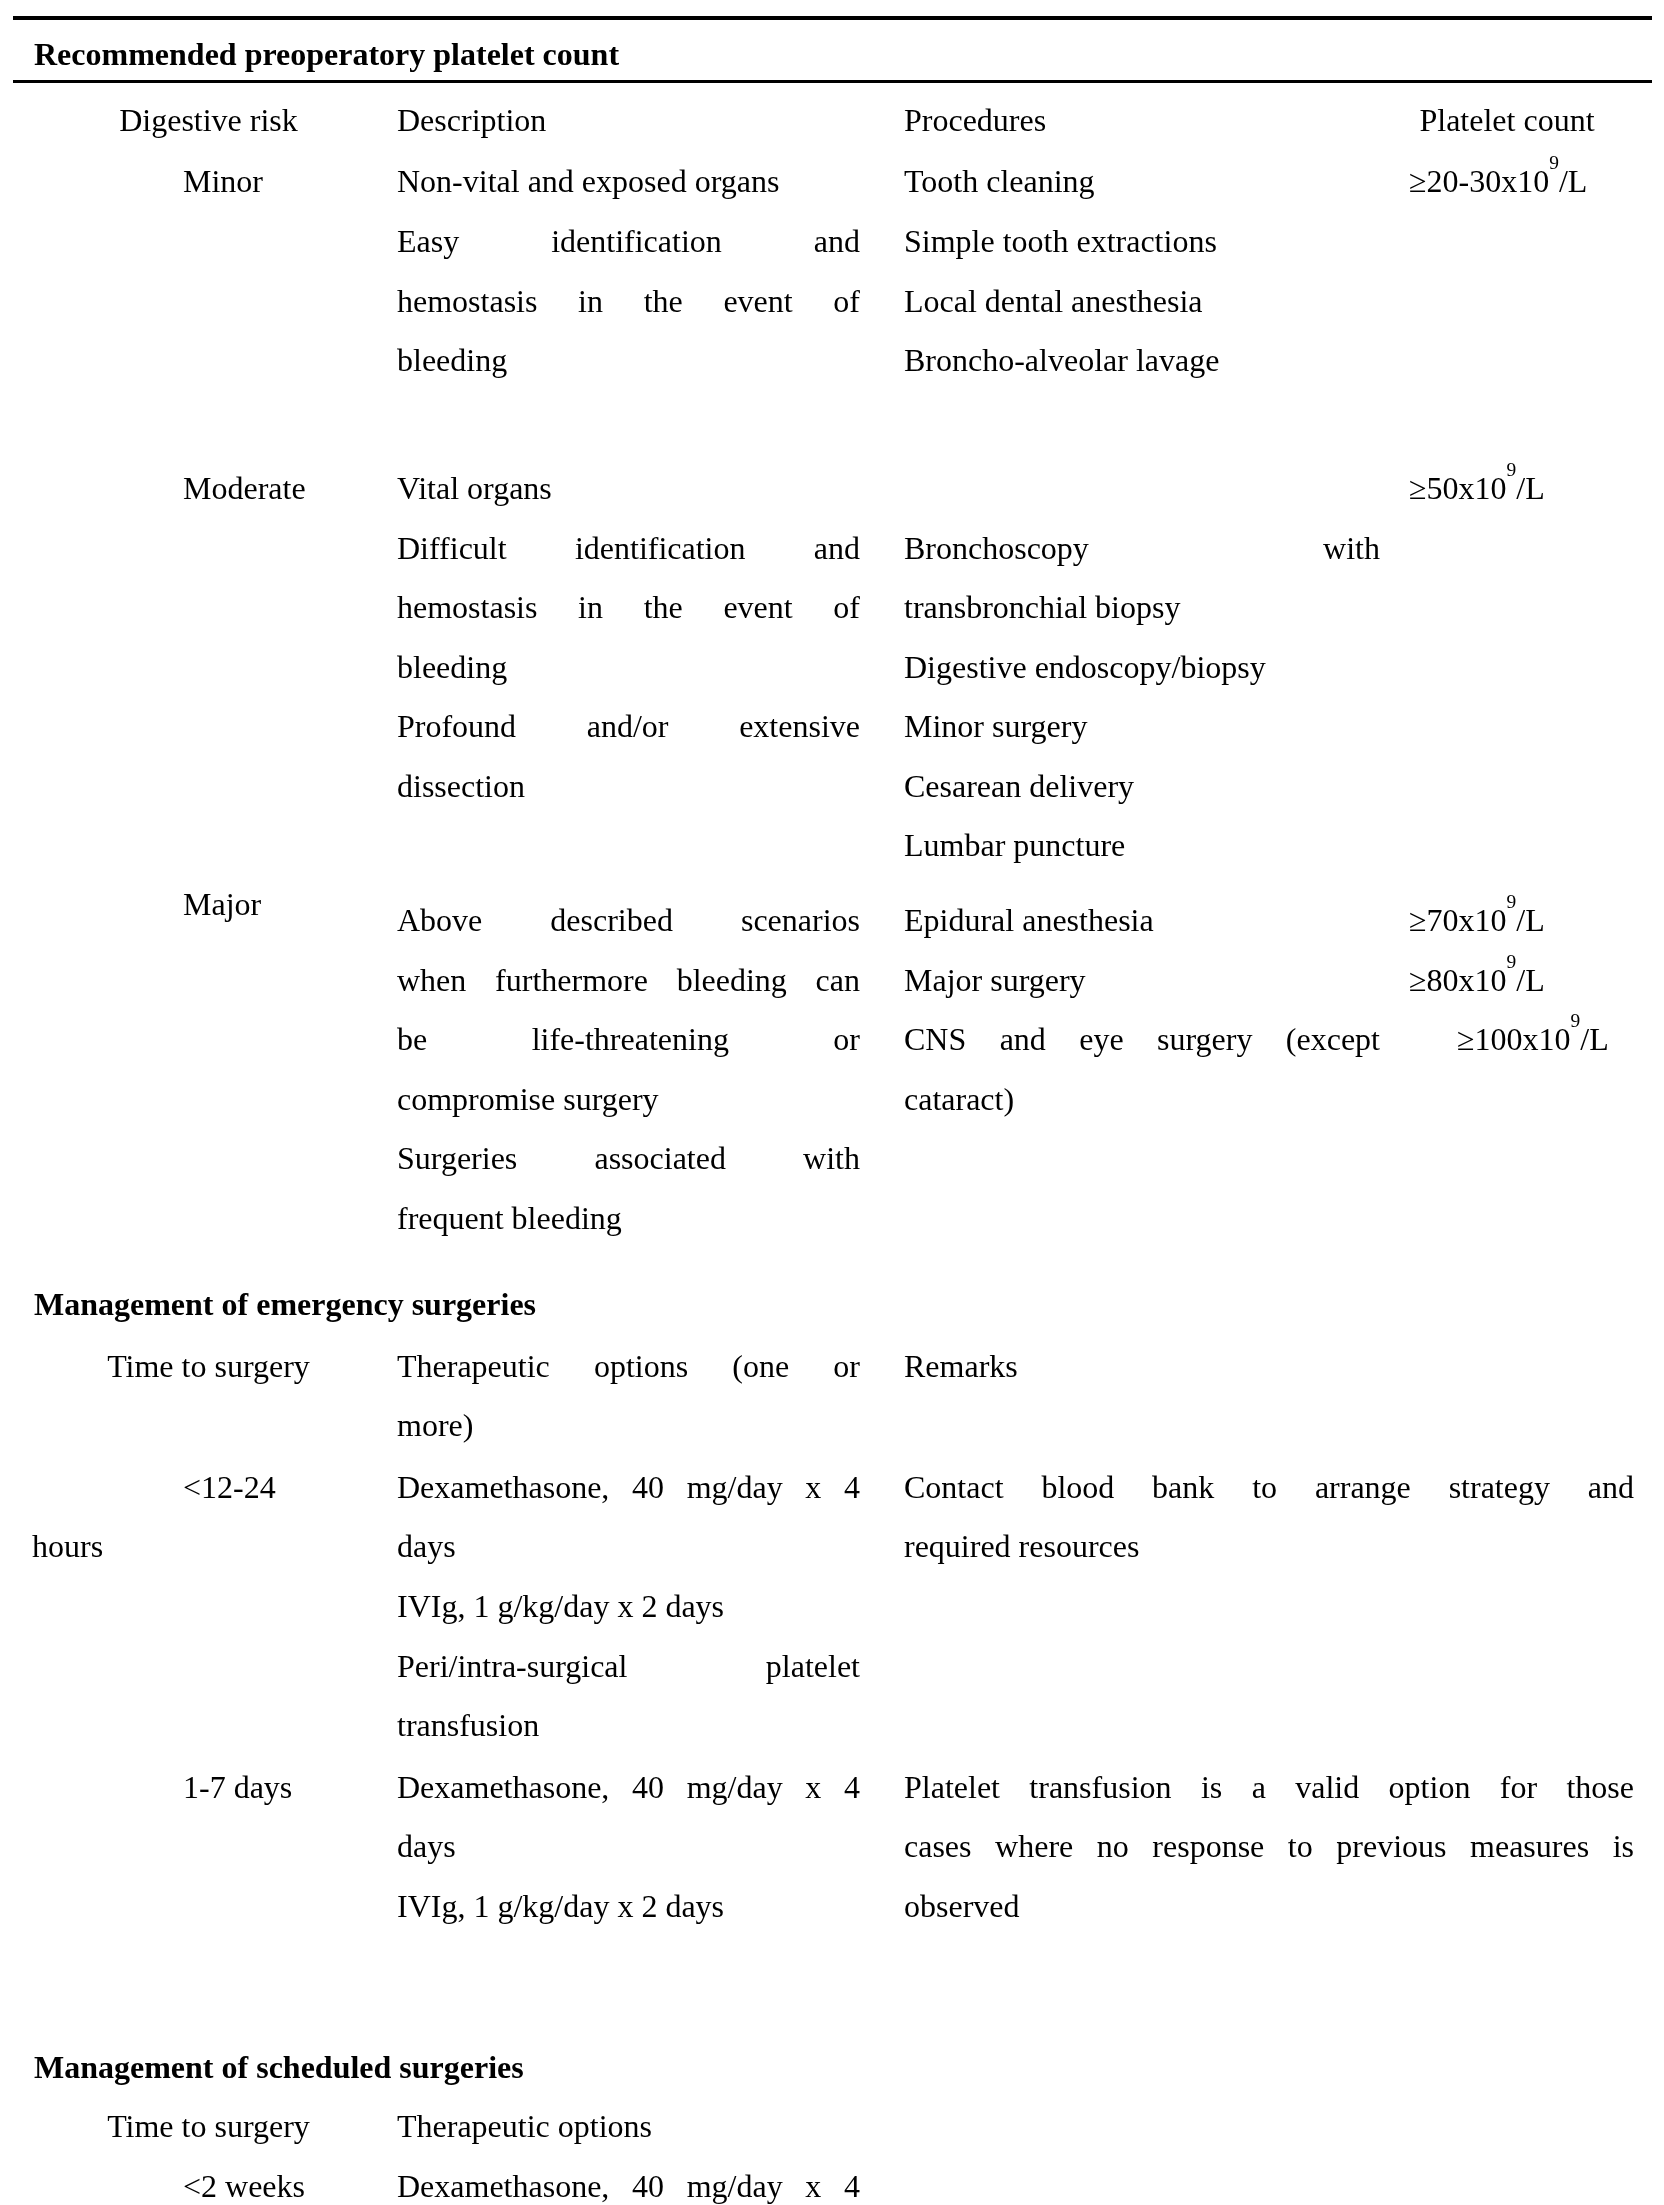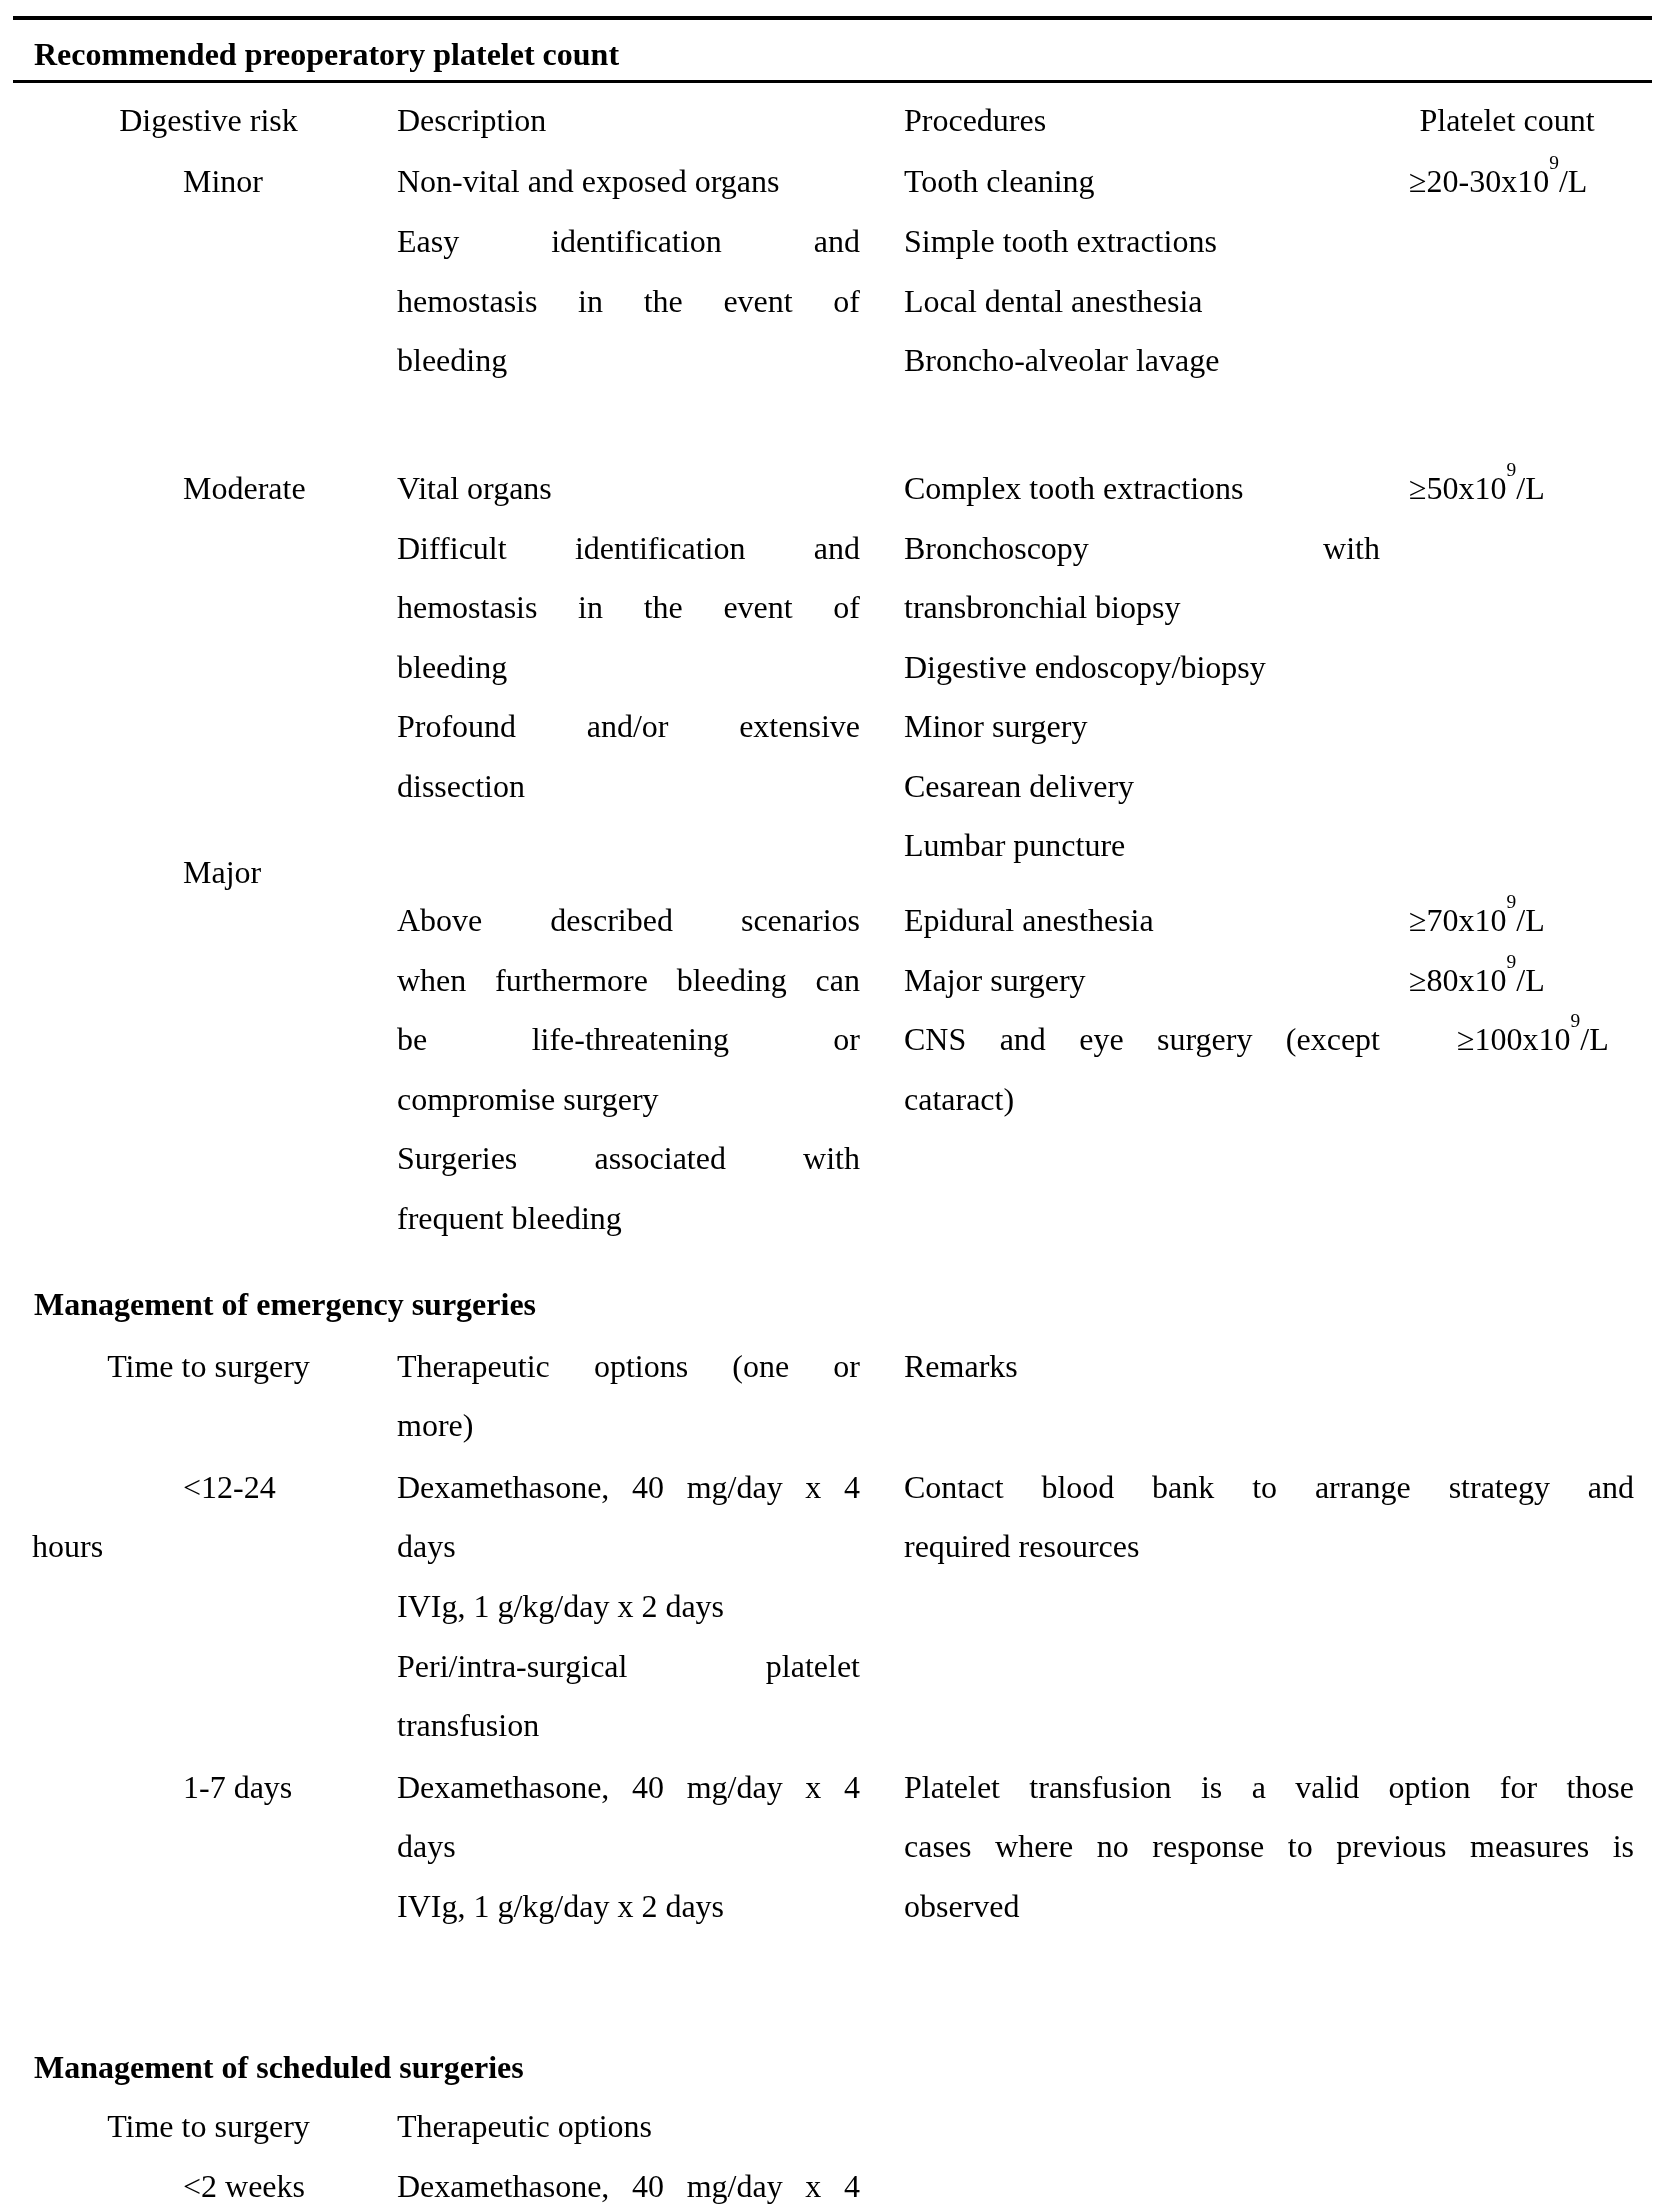--- a/index.html
+++ b/index.html
@@ -58,30 +58,29 @@
   <div class="ln c3" style="top:340px;">Broncho-alveolar lavage</div>
   <div class="ln c4" style="top:161px;"><span>≥20-30x10</span><sup>9</sup><span>/L</span></div>
 
   <div class="ln c1" style="top:468px;">Moderate</div>
   <div class="ln c2" style="top:468px;">Vital organs</div>
   <div class="ln c2 j" style="top:528px;">Difficult identification and</div>
   <div class="ln c2 j" style="top:587px;">hemostasis in the event of</div>
   <div class="ln c2" style="top:647px;">bleeding</div>
   <div class="ln c2 j" style="top:706px;">Profound and/or extensive</div>
   <div class="ln c2" style="top:766px;">dissection</div>
-  <div class="ln c3" style="top:468px;">Complex tooth extractions</div>
   <div class="ln c3 j" style="top:528px;">Bronchoscopy with</div>
   <div class="ln c3" style="top:587px;">transbronchial biopsy</div>
   <div class="ln c3" style="top:647px;">Digestive endoscopy/biopsy</div>
   <div class="ln c3" style="top:706px;">Minor surgery</div>
   <div class="ln c3" style="top:766px;">Cesarean delivery</div>
   <div class="ln c3" style="top:825px;">Lumbar puncture</div>
   <div class="ln c4" style="top:468px;"><span>≥50x10</span><sup>9</sup><span>/L</span></div>
 
-  <div class="ln c1" style="top:852px;">Major</div>
+  <div class="ln c1" style="top:884px;">Major</div>
   <div class="ln c2 j" style="top:900px;">Above described scenarios</div>
   <div class="ln c2 j" style="top:960px;">when furthermore bleeding can</div>
   <div class="ln c2 j" style="top:1019px;">be life-threatening or</div>
   <div class="ln c2" style="top:1079px;">compromise surgery</div>
   <div class="ln c2 j" style="top:1138px;">Surgeries associated with</div>
   <div class="ln c2" style="top:1198px;">frequent bleeding</div>
   <div class="ln c3" style="top:900px;">Epidural anesthesia</div>
   <div class="ln c3" style="top:960px;">Major surgery</div>
   <div class="ln c3 j" style="top:1019px;">CNS and eye surgery (except</div>
   <div class="ln c3" style="top:1079px;">cataract)</div>

